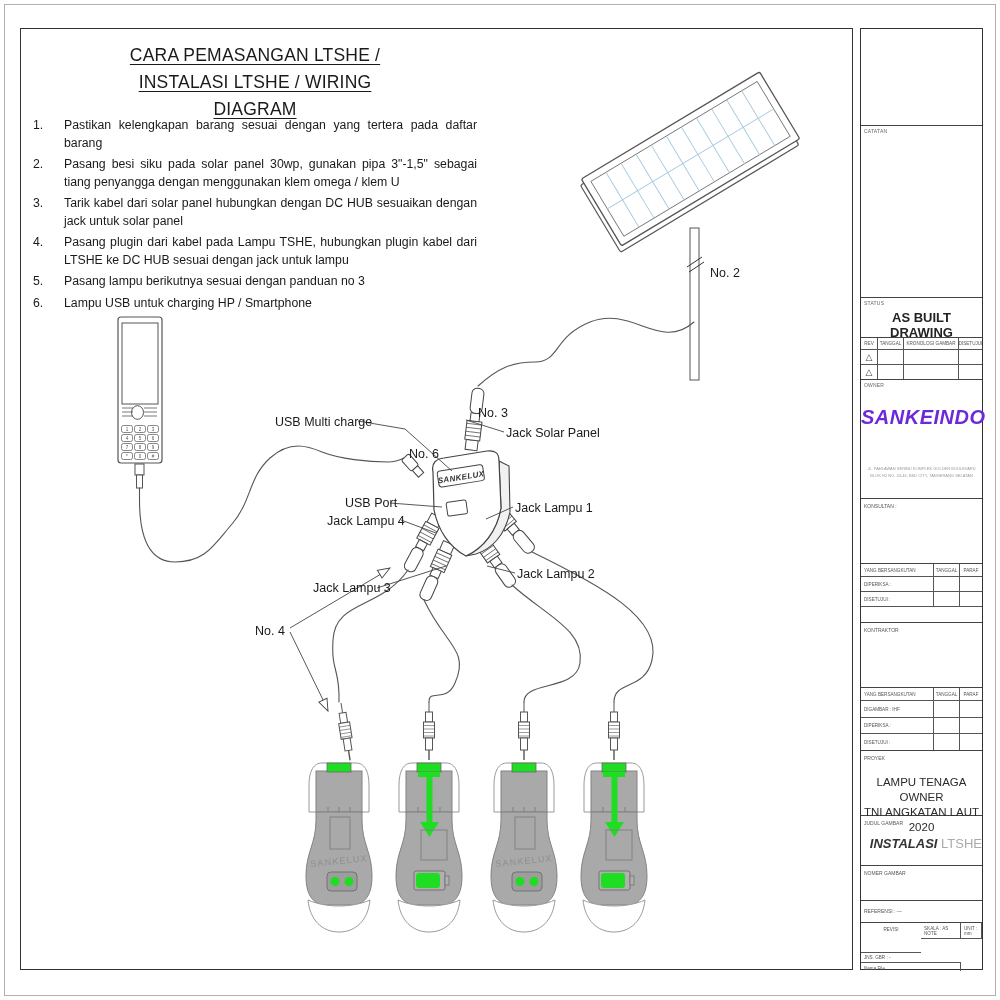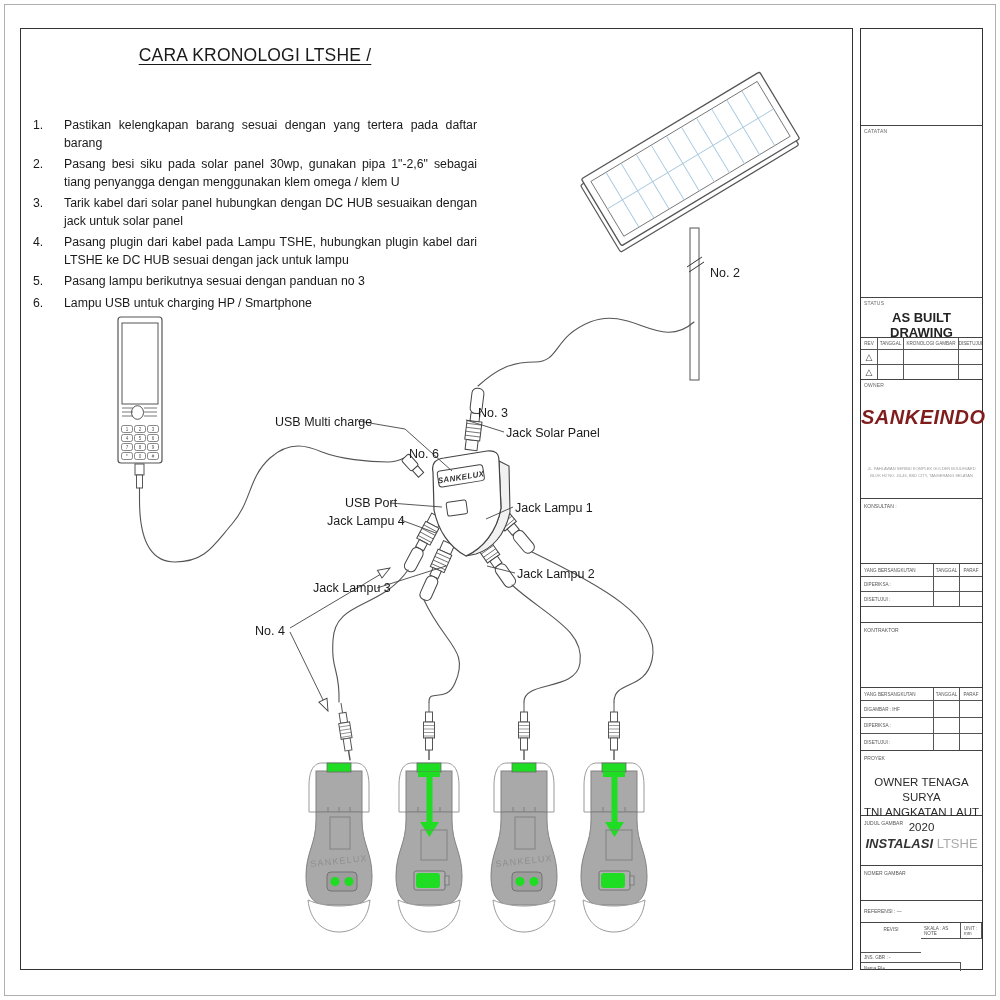--- a/index.html
+++ b/index.html
@@ -24,43 +24,44 @@
   .status-val{position:absolute;left:0;right:0;top:12px;text-align:center;font-size:13px;font-weight:600;color:#222;}
   .grid{display:grid;height:100%;}
   .cell{box-sizing:border-box;display:flex;align-items:center;justify-content:center;text-align:center;font-size:4.6px;color:#555;overflow:hidden;}
   .cell.lft{justify-content:flex-start;padding-left:3px;text-align:left;}
   .br{border-right:1px solid #555;}
   .bb{border-bottom:1px solid #555;}
   .tri{font-size:9px;color:#444;line-height:1;}
   .owner-name{position:absolute;left:0;right:0;top:26px;text-align:center;font-size:20px;font-weight:800;font-style:italic;letter-spacing:.5px;}
   .owner-addr{position:absolute;left:2px;right:2px;top:86px;text-align:center;font-size:4px;color:#9a9a9a;line-height:6.5px;}
   .proyek-val{position:absolute;left:0;right:0;top:24px;text-align:center;font-size:11.5px;color:#2a2a2a;line-height:15px;}
-  .judul-val{position:absolute;left:0;right:0;top:20px;text-align:center;font-size:13px;color:#333;}
+  .judul-val{position:absolute;left:0;right:0;top:20px;text-align:right;font-size:13px;color:#333;}
   .judul-val .em{font-weight:bold;font-style:italic;}
   .judul-val .rest{color:#aaa;}
   .rowlabel{position:absolute;left:3px;top:4px;font-size:5px;color:#555;}
 </style>
 </head>
 <body>
 
 <div class="frame-outer"></div>
 <div class="frame-main"></div>
 
 <div class="doc-title">
-  <div>CARA KRONOLOGI LTSHE /</div>
+  <div>CARA PEMASANGAN LTSHE /</div>
+  <div>INSTALASI LTSHE / WIRING DIAGRAM</div>
 </div>
 
 <div class="inst-list">
   <div class="inst">
       <div class="n">1.</div>
       <div class="t">Pastikan kelengkapan barang sesuai dengan yang tertera pada daftar barang</div>
     </div>
   <div class="inst">
       <div class="n">2.</div>
-      <div class="t">Pasang besi siku pada solar panel 30wp, gunakan pipa 1"-2,6" sebagai tiang penyangga dengan menggunakan klem omega / klem U</div>
+      <div class="t">Pasang besi siku pada solar panel 30wp, gunakan pipa 3"-1,5" sebagai tiang penyangga dengan menggunakan klem omega / klem U</div>
     </div>
   <div class="inst">
       <div class="n">3.</div>
       <div class="t">Tarik kabel dari solar panel hubungkan dengan DC HUB sesuaikan dengan jack untuk solar panel</div>
     </div>
   <div class="inst">
       <div class="n">4.</div>
       <div class="t">Pasang plugin dari kabel pada Lampu TSHE, hubungkan plugin kabel dari LTSHE ke DC HUB sesuai dengan jack untuk lampu</div>
     </div>
   <div class="inst">
@@ -274,21 +275,21 @@
           <span class="tri">△</span>
         </div>
       <div class="cell br"></div>
         <div class="cell br"></div>
         <div class="cell"></div>
     </div>
   </div>
 
   <div class="tb-sec" style="height:119px">
     <div class="microlabel">OWNER</div>
-    <div class="owner-name" style="color:#7f1d1d;">SANKEINDO</div>
+    <div class="owner-name" style="color:#6d28d9;">SANKEINDO</div>
     <div class="owner-addr">
       <div>JL. PAHLAWAN SERIBU KOMPLEK GOLDEN BOULEVARD</div>
       <div>BLOK H2 NO. 43-46, BSD CITY, TANGERANG SELATAN</div>
     </div>
   </div>
 
   <div class="tb-sec" style="height:65px">
     <div class="rowlabel">KONSULTAN :</div>
   </div>
 
@@ -326,21 +327,21 @@
         <div class="cell bb"></div>
       <div class="cell lft br">DISETUJUI :</div>
       <div class="cell br"></div>
         <div class="cell"></div>
     </div>
   </div>
 
   <div class="tb-sec" style="height:65px">
     <div class="rowlabel">PROYEK</div>
     <div class="proyek-val">
-      <div>OWNER TENAGA SURYA</div>
+      <div>LAMPU TENAGA OWNER</div>
       <div>TNI ANGKATAN LAUT 2020</div>
     </div>
   </div>
 
   <div class="tb-sec" style="height:50px">
     <div class="rowlabel">JUDUL GAMBAR</div>
     <div class="judul-val"><span class="em">INSTALASI</span><span class="rest"> LTSHE</span></div>
   </div>
 
   <div class="tb-sec" style="height:35px">

